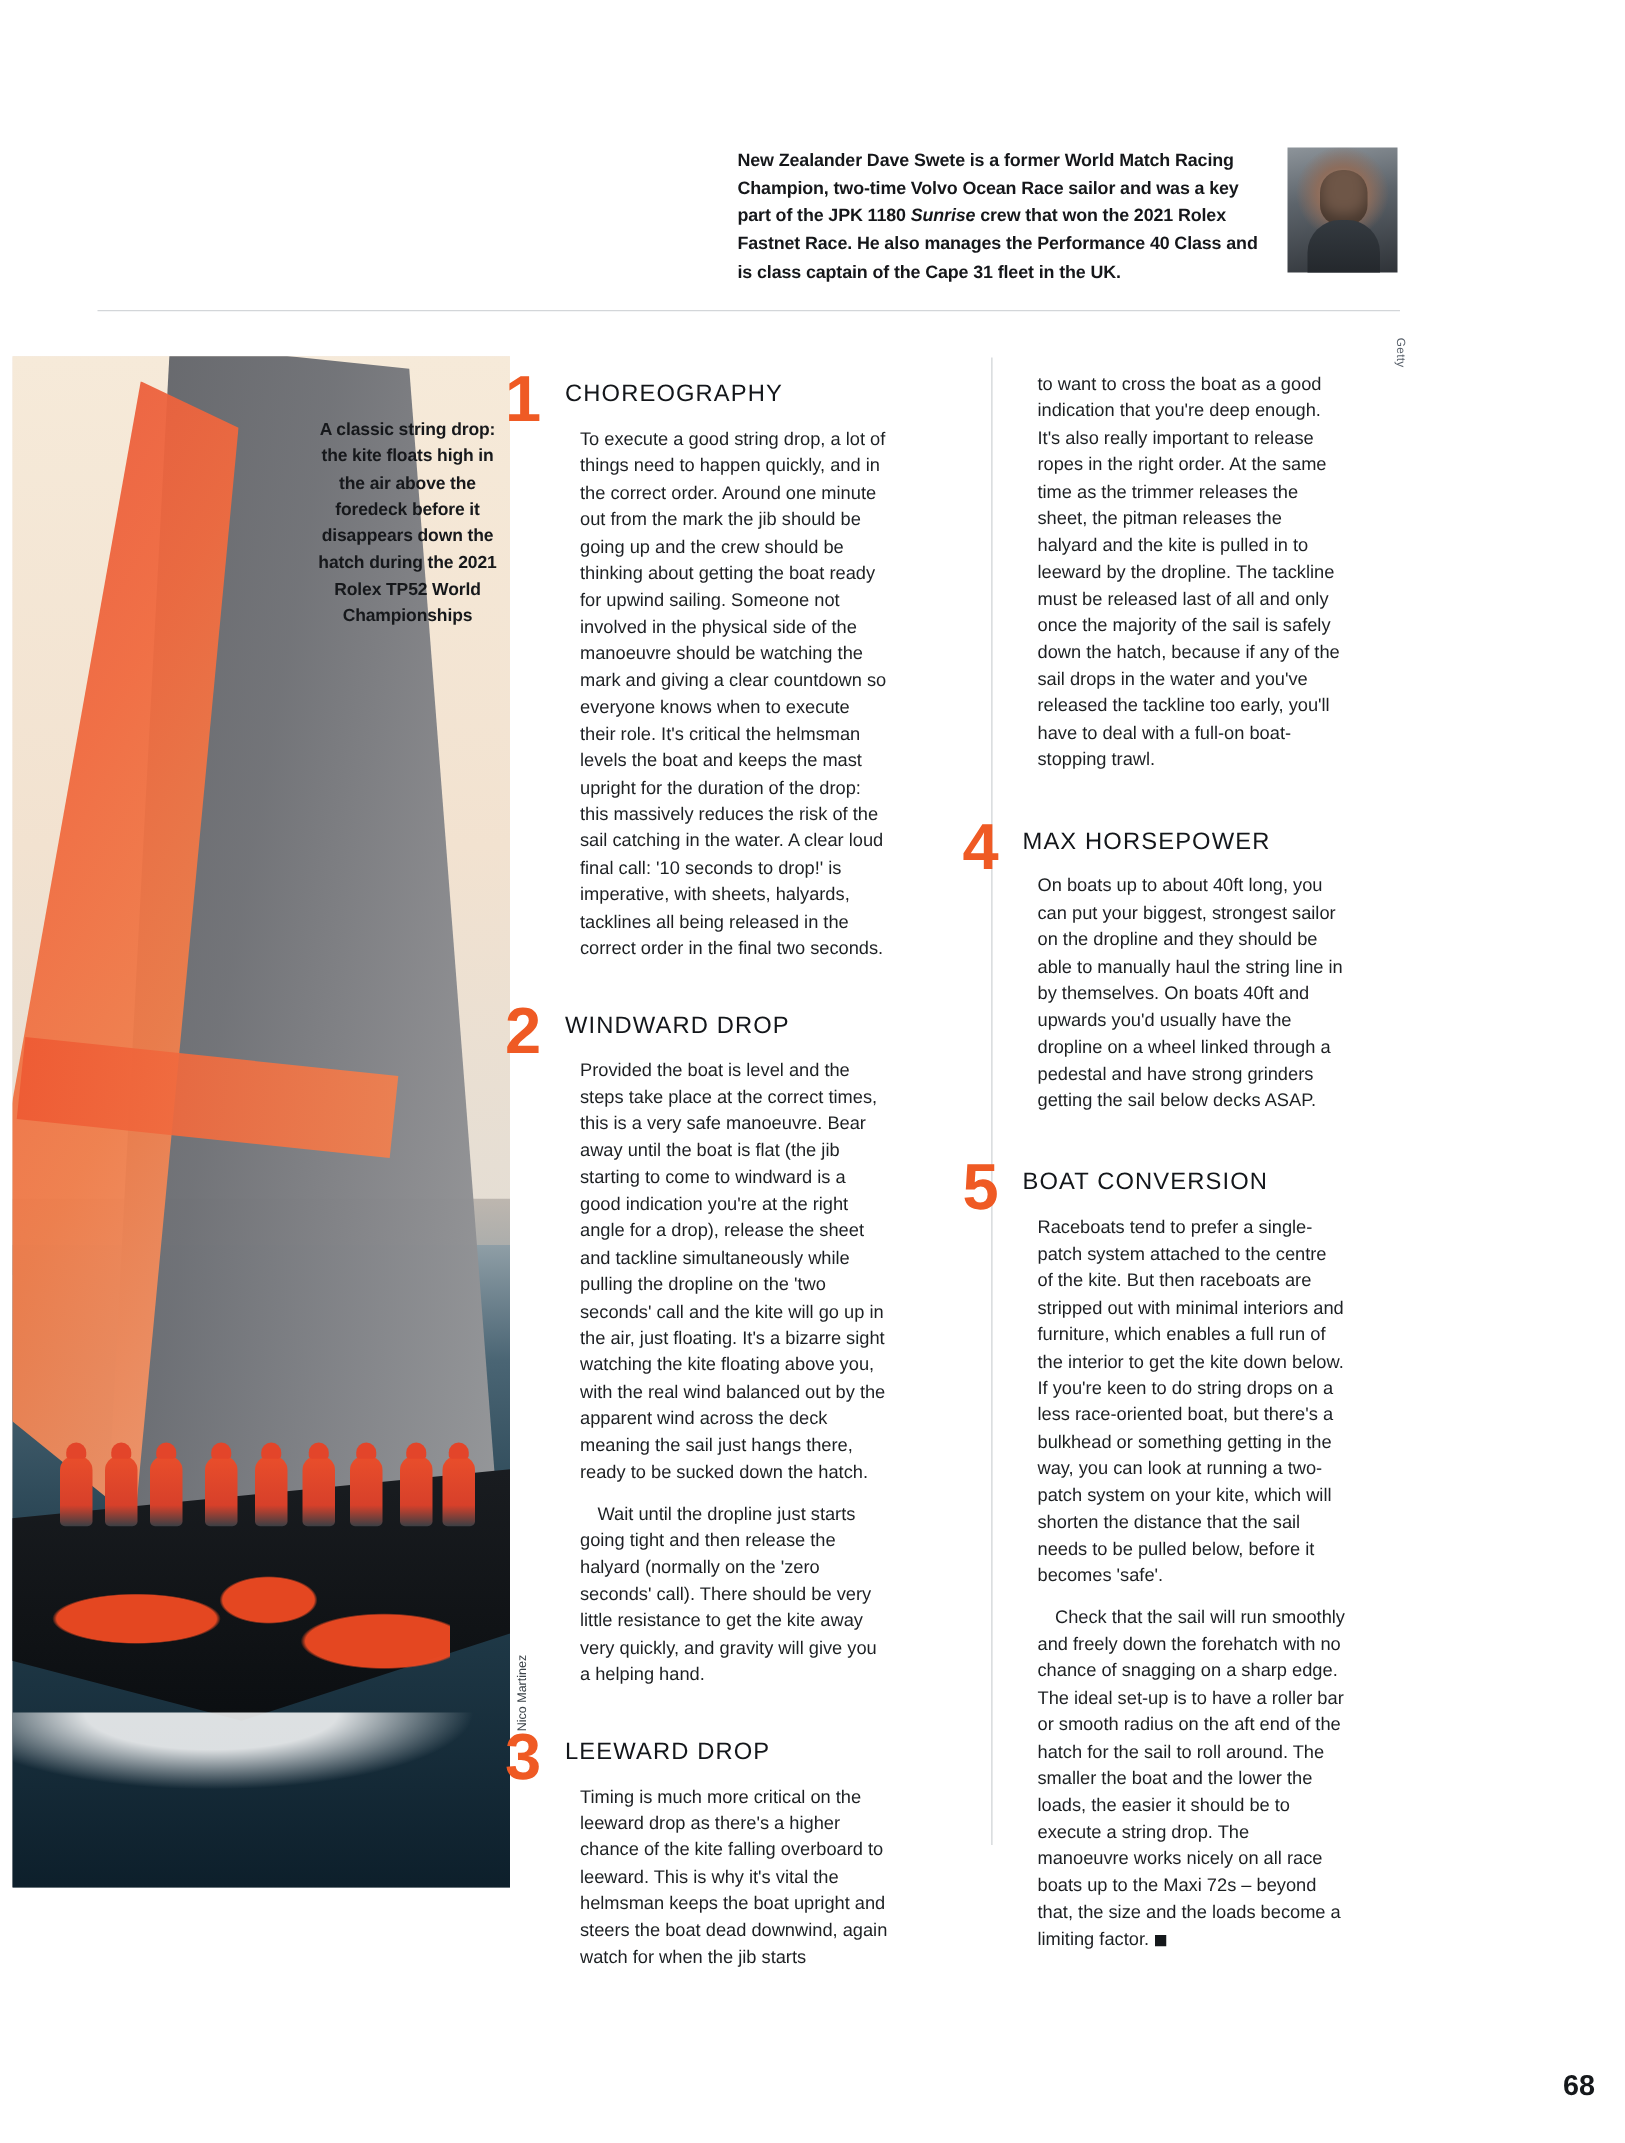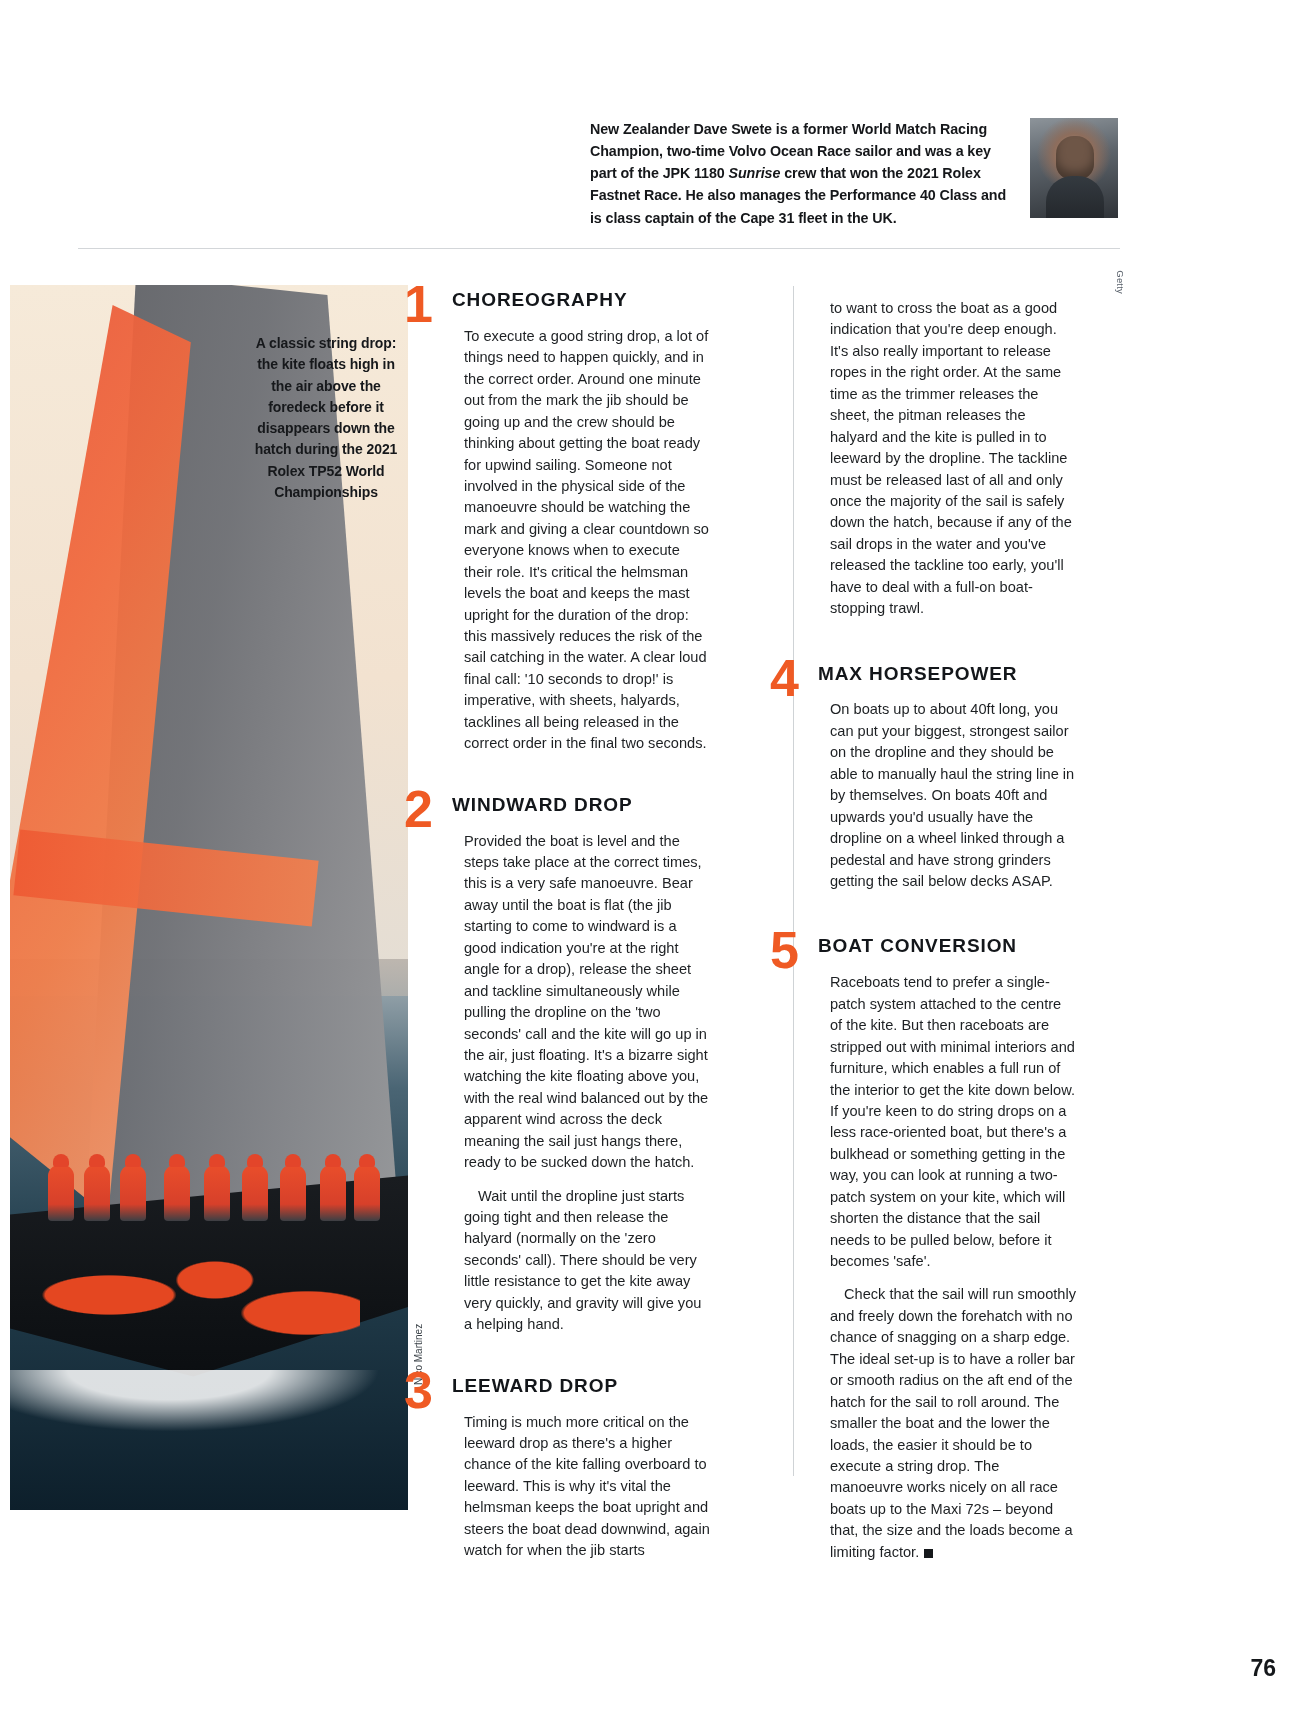--- a/index.html
+++ b/index.html
@@ -222,24 +222,24 @@
     position: absolute;
     left: -48px;
     top: -8px;
     font-size: 52px;
     font-weight: bold;
     color: #ef5a24;
     line-height: 1;
     font-family: "Liberation Sans", sans-serif;
   }
   h2.head {
-    margin: 0 0 2px 0;
+    margin: 16px 0 2px 0;
     font-size: 19px;
     letter-spacing: .9px;
-    font-weight: bold;
+    font-weight: normal;
     color: #13161a;
     text-transform: uppercase;
   }
   p.body {
     margin: 12px;
     font-size: 14.6px;
     line-height: 1.47;
     color: #1d2023;
     text-align: left;
   }
@@ -392,15 +392,15 @@
     <div class="item" style="margin-top:40px;">
       <div class="num">5</div>
       <h2 class="head">BOAT CONVERSION</h2>
       <p class="body">Raceboats tend to prefer a single-patch system attached to the centre of the kite. But then raceboats are stripped out with minimal interiors and furniture, which enables a full run of the interior to get the kite down below. If you're keen to do string drops on a less race-oriented boat, but there's a bulkhead or something getting in the way, you can look at running a two-patch system on your kite, which will shorten the distance that the sail needs to be pulled below, before it becomes 'safe'.</p>
       <p class="body"><span>Check that the sail will run smoothly and freely down the forehatch with no chance of snagging on a sharp edge. The ideal set-up is to have a roller bar or smooth radius on the aft end of the hatch for the sail to roll around. The smaller the boat and the lower the loads, the easier it should be to execute a string drop. The manoeuvre works nicely on all race boats up to the Maxi 72s – beyond that, the size and the loads become a limiting factor.</span><span class="endmark"></span></p>
     </div>
 
   </div>
 
 
-  <div class="folio">76</div>
+  <div class="folio">68</div>
 
 </div>
 
 </body></html>

